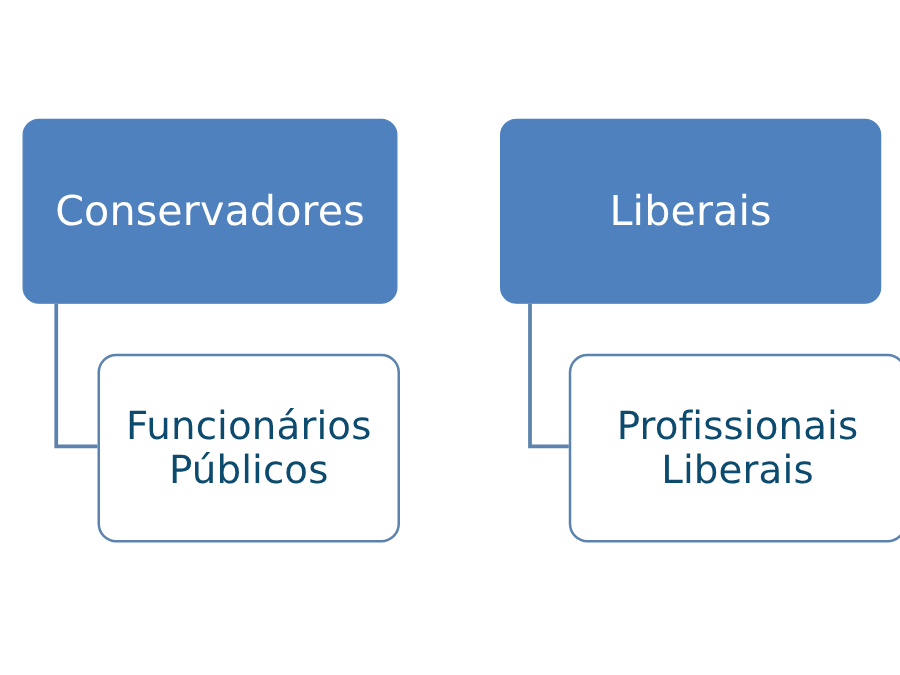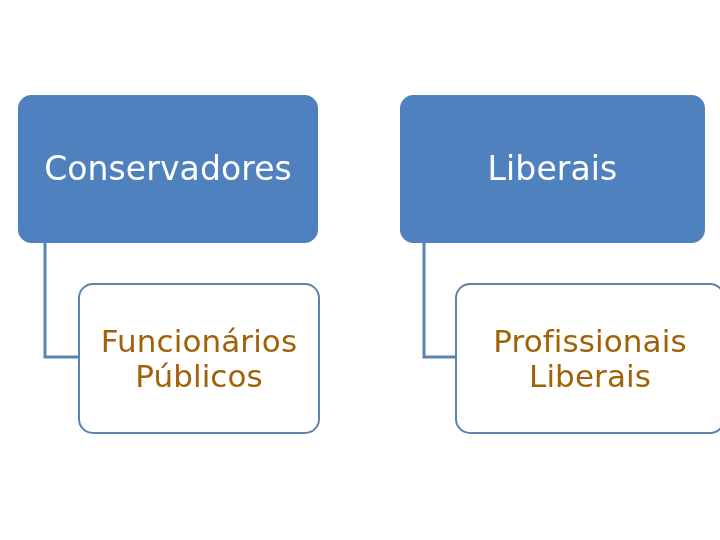--- a/index.html
+++ b/index.html
@@ -50,21 +50,21 @@
   .node.level-1 .node-label {
     font-size: 33px;
     font-weight: 400;
     letter-spacing: 0.1px;
   }
   
   .node.level-2 {
     background: #FFFFFF;
     border: 2px solid #5B83AD;
     border-radius: 15px;
-    color: #a16207;
+    color: #0c4a6e;
   }
   .node.level-2 .node-label {
     font-size: 31px;
     font-weight: 400;
     letter-spacing: 0.1px;
   }
   .node-1 { left: 18px;  top: 95px;  width: 300px; height: 148px; }
   .node-2 { left: 400px; top: 95px;  width: 305px; height: 148px; }
   .node-3 { left: 78px;  top: 283px; width: 242px; height: 151px; }
   .node-4 { left: 455px; top: 283px; width: 270px; height: 151px; }

